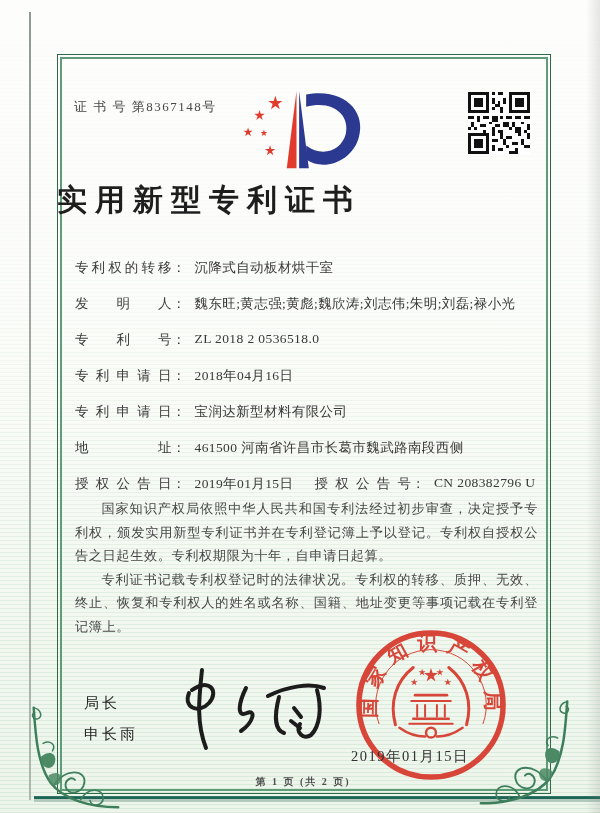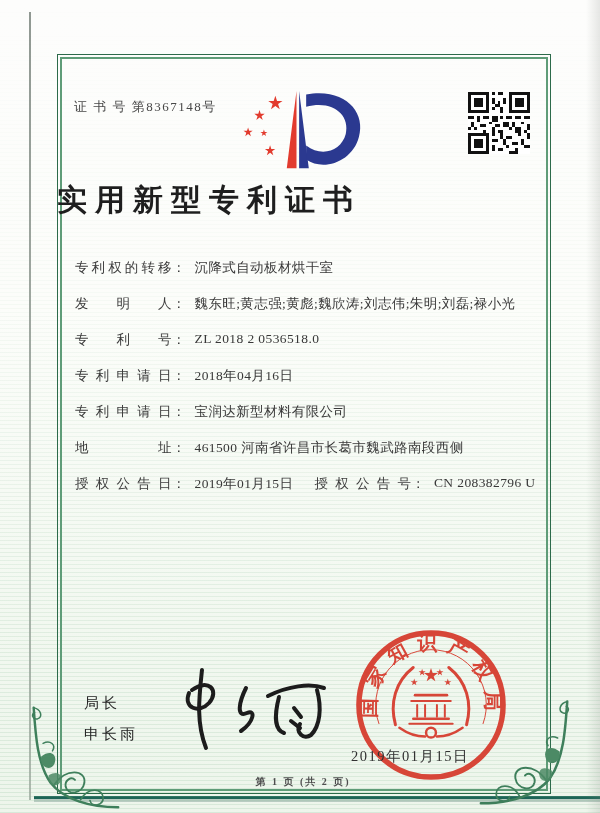--- a/index.html
+++ b/index.html
@@ -152,20 +152,24 @@
           <span class="colon">：</span>
           <span class="val">2019年01月15日</span>
         <span class="grp2">
             <span class="lbl">授权公告号</span>
             <span class="colon">：</span>
             <span class="val">CN 208382796 U</span>
           </span>
       </div>
     </div>
 
+    <div class="paragraphs">
+      <p>国家知识产权局依照中华人民共和国专利法经过初步审查，决定授予专利权，颁发实用新型专利证书并在专利登记簿上予以登记。专利权自授权公告之日起生效。专利权期限为十年，自申请日起算。</p>
+      <p>专利证书记载专利权登记时的法律状况。专利权的转移、质押、无效、终止、恢复和专利权人的姓名或名称、国籍、地址变更等事项记载在专利登记簿上。</p>
+    </div>
 
     <div class="director">
       <div>局长</div>
       <div>申长雨</div>
     </div>
 
     <svg class="signature" viewBox="0 0 195 100">
       <g fill="none" stroke="#1c1c1c" stroke-width="4" stroke-linecap="round">
         <path d="M44,30 C60,18 72,30 61,43 C51,54 35,48 41,33"></path>
         <path d="M54,10 C51,38 48,62 58,88"></path>

